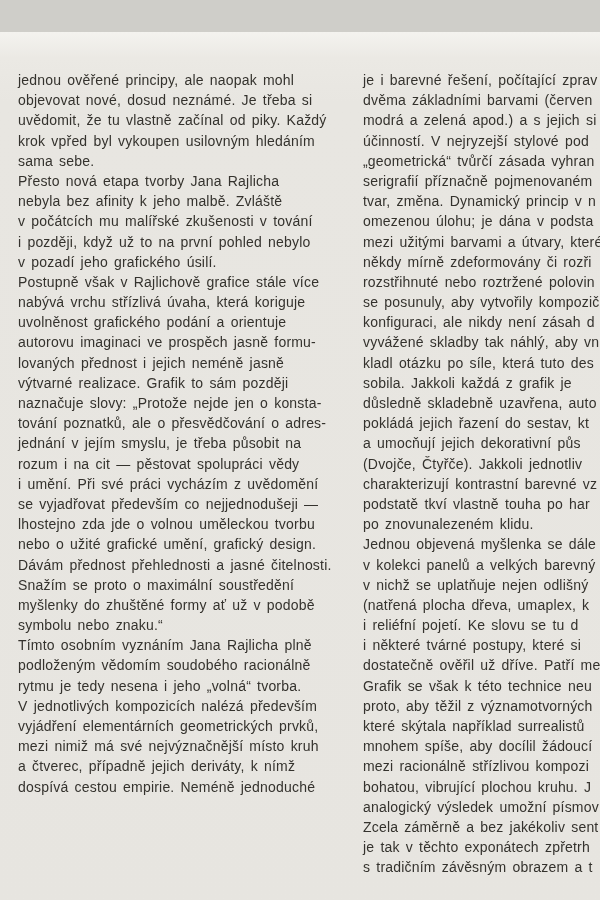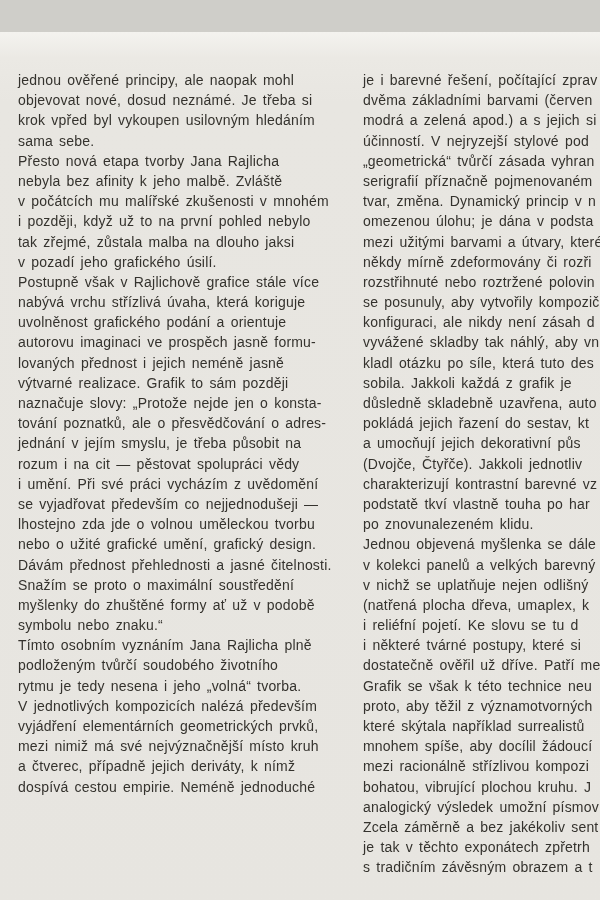--- a/index.html
+++ b/index.html
@@ -24,48 +24,48 @@
     white-space:nowrap;
   }
 </style>
 </head>
 <body>
 
 <div class="page">
   <div class="col col-left">
       <div class="line">jednou ověřené principy, ale naopak mohl</div>
       <div class="line">objevovat nové, dosud neznámé. Je třeba si</div>
+      <div class="line">uvědomit, že tu vlastně začínal od piky. Každý</div>
       <div class="line">krok vpřed byl vykoupen usilovným hledáním</div>
       <div class="line">sama sebe.</div>
       <div class="line">Přesto nová etapa tvorby Jana Rajlicha</div>
       <div class="line">nebyla bez afinity k jeho malbě. Zvláště</div>
-      <div class="line">v počátcích mu malířské zkušenosti v mnohém</div>
+      <div class="line">v počátcích mu malířské zkušenosti v tování</div>
       <div class="line">i později, když už to na první pohled nebylo</div>
-      <div class="line">tak zřejmé, zůstala malba na dlouho jaksi</div>
       <div class="line">v pozadí jeho grafického úsilí.</div>
       <div class="line">Postupně však v Rajlichově grafice stále více</div>
       <div class="line">nabývá vrchu střízlivá úvaha, která koriguje</div>
       <div class="line">uvolněnost grafického podání a orientuje</div>
       <div class="line">autorovu imaginaci ve prospěch jasně formu-</div>
       <div class="line">lovaných přednost i jejich neméně jasně</div>
       <div class="line">výtvarné realizace. Grafik to sám později</div>
       <div class="line">naznačuje slovy: „Protože nejde jen o konsta-</div>
       <div class="line">tování poznatků, ale o přesvědčování o adres-</div>
       <div class="line">jednání v jejím smyslu, je třeba působit na</div>
       <div class="line">rozum i na cit — pěstovat spolupráci vědy</div>
       <div class="line">i umění. Při své práci vycházím z uvědomění</div>
       <div class="line">se vyjadřovat především co nejjednodušeji —</div>
       <div class="line">lhostejno zda jde o volnou uměleckou tvorbu</div>
       <div class="line">nebo o užité grafické umění, grafický design.</div>
       <div class="line">Dávám přednost přehlednosti a jasné čitelnosti.</div>
       <div class="line">Snažím se proto o maximální soustředění</div>
       <div class="line">myšlenky do zhuštěné formy ať už v podobě</div>
       <div class="line">symbolu nebo znaku.“</div>
       <div class="line">Tímto osobním vyznáním Jana Rajlicha plně</div>
-      <div class="line">podloženým tvůrčí soudobého životního</div>
+      <div class="line">podloženým vědomím soudobého racionálně</div>
       <div class="line">rytmu je tedy nesena i jeho „volná“ tvorba.</div>
       <div class="line">V jednotlivých kompozicích nalézá především</div>
       <div class="line">vyjádření elementárních geometrických prvků,</div>
       <div class="line">mezi nimiž má své nejvýznačnější místo kruh</div>
       <div class="line">a čtverec, případně jejich deriváty, k nímž</div>
       <div class="line">dospívá cestou empirie. Neméně jednoduché</div>
     </div>
   <div class="col col-right">
       <div class="line">je i barevné řešení, počítající zprav</div>
       <div class="line">dvěma základními barvami (červen</div>

